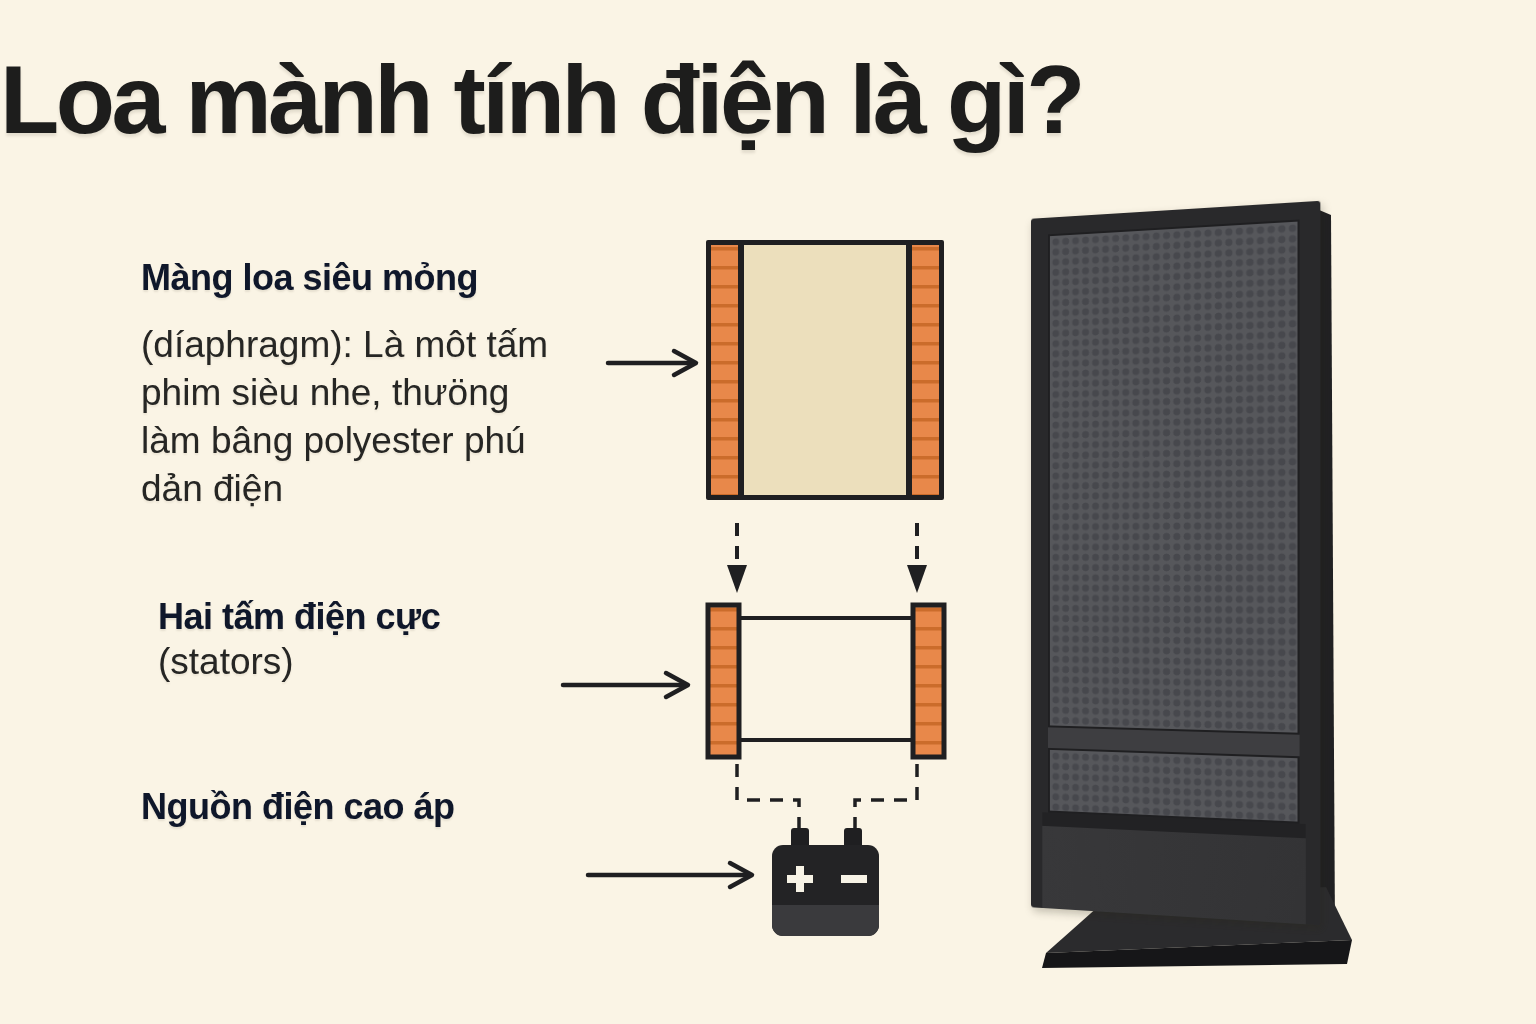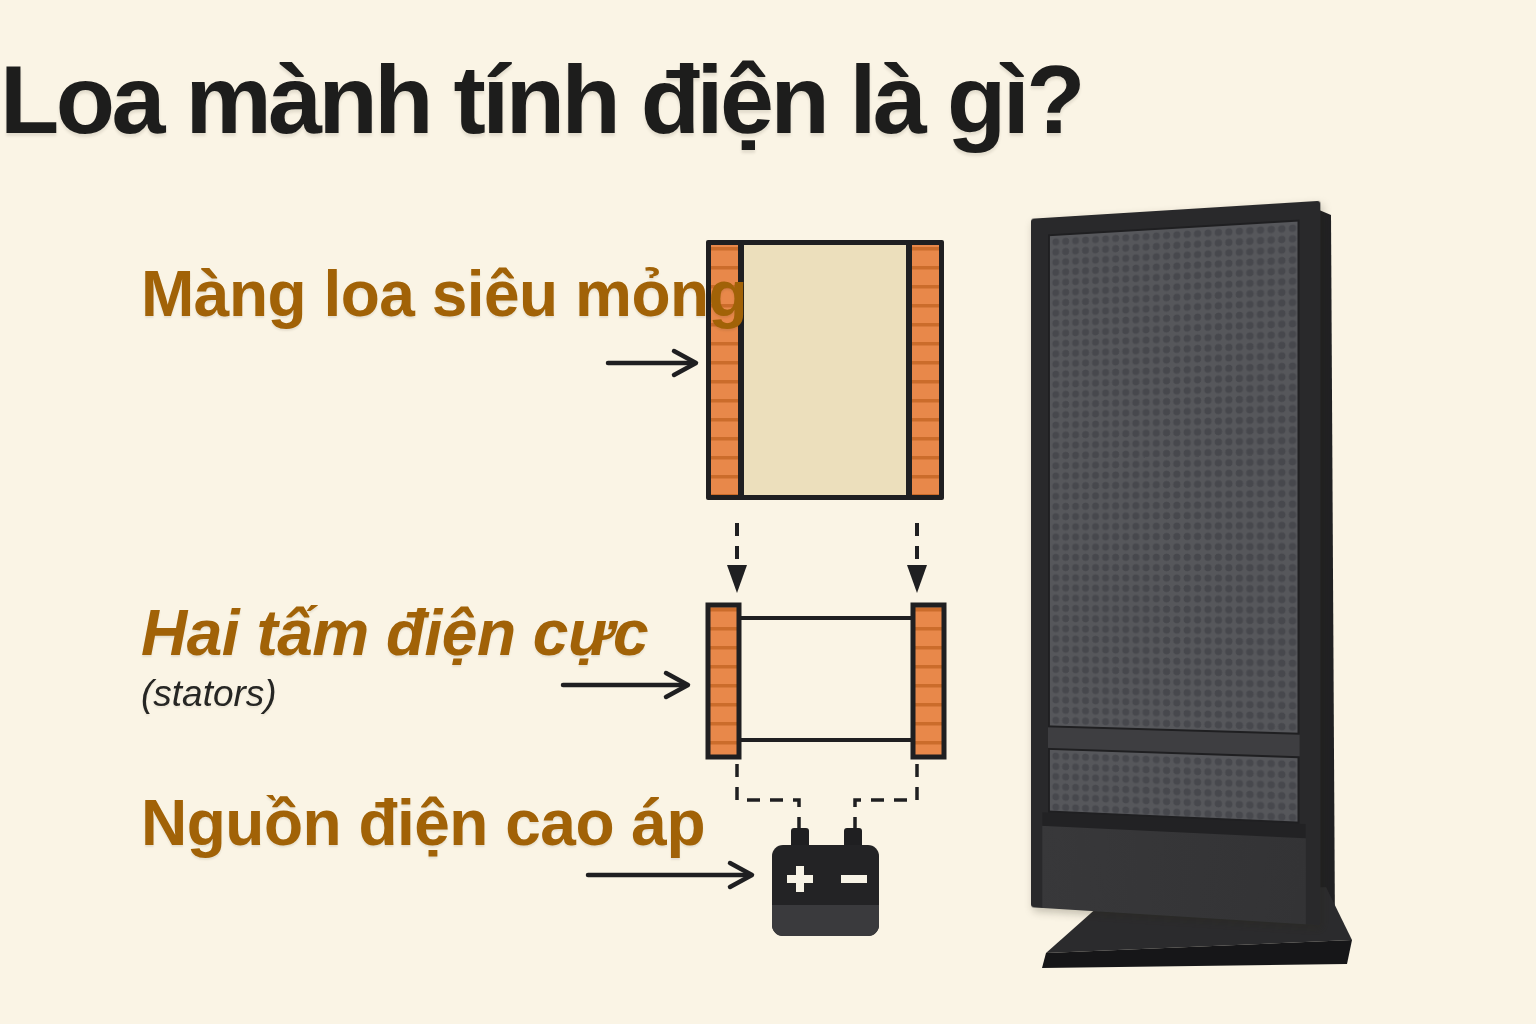--- a/index.html
+++ b/index.html
@@ -17,38 +17,38 @@
     left: 0; right: 0; top: 44px;
     font-size: 97px;
     font-weight: bold;
     letter-spacing: -3.5px;
     color: #1d1d1c;
     text-shadow: 0 3px 3px rgba(60,50,30,0.12);
     z-index: 3;
   }
   .label-block { position: absolute; z-index: 3; }
   .label-heading {
-    font-size: 64px;
+    font-size: 36px;
     font-weight: bold;
     letter-spacing: -0.5px;
-    color: #a16207;
+    color: #0f172a;
     text-shadow: 0 2px 2px rgba(60,50,30,0.10);
     white-space: nowrap;
   }
   .label-sub {
     font-size: 37px;
     font-weight: normal;
     color: #262624;
     line-height: 48px;
     text-shadow: 0 2px 2px rgba(60,50,30,0.08);
     white-space: nowrap;
   }
   #blk-diaphragm  { left: 141px; top: 257px; }
   #blk-diaphragm .label-sub { margin-top: 22px; }
-  #blk-stators    { left: 141px; top: 596px; font-style: italic; }
+  #blk-stators    { left: 158px; top: 596px; }
   #blk-stators .label-sub { }
   #blk-power      { left: 141px; top: 786px; }
 
   #diagram-svg {
     position: absolute; left: 0; top: 0;
     width: 1536px; height: 1024px;
     z-index: 1;
   }
 
   
@@ -77,20 +77,26 @@
   .speaker .plinth  { position: absolute; left: 12px; right: 14px; top: 622px; bottom: 0;
                       background: linear-gradient(100deg, #38383a, #333335); }
 </style>
 </head>
 <body>
 
 <h1 class="page-title">Loa mành tính điện là gì?</h1>
 
 <div class="label-block" id="blk-diaphragm">
   <div class="label-heading">Màng loa siêu mỏng</div>
+  <div class="label-sub">
+    <div>(díaphragm): Là môt tấm</div>
+    <div>phim sièu nhe, thưöng</div>
+    <div>làm bâng polyester phú</div>
+    <div>dản điện</div>
+  </div>
 </div>
 
 <div class="label-block" id="blk-stators">
   <div class="label-heading">Hai tấm điện cực</div>
   <div class="label-sub">(stators)</div>
 </div>
 
 <div class="label-block" id="blk-power">
   <div class="label-heading">Nguồn điện cao áp</div>
 </div>

